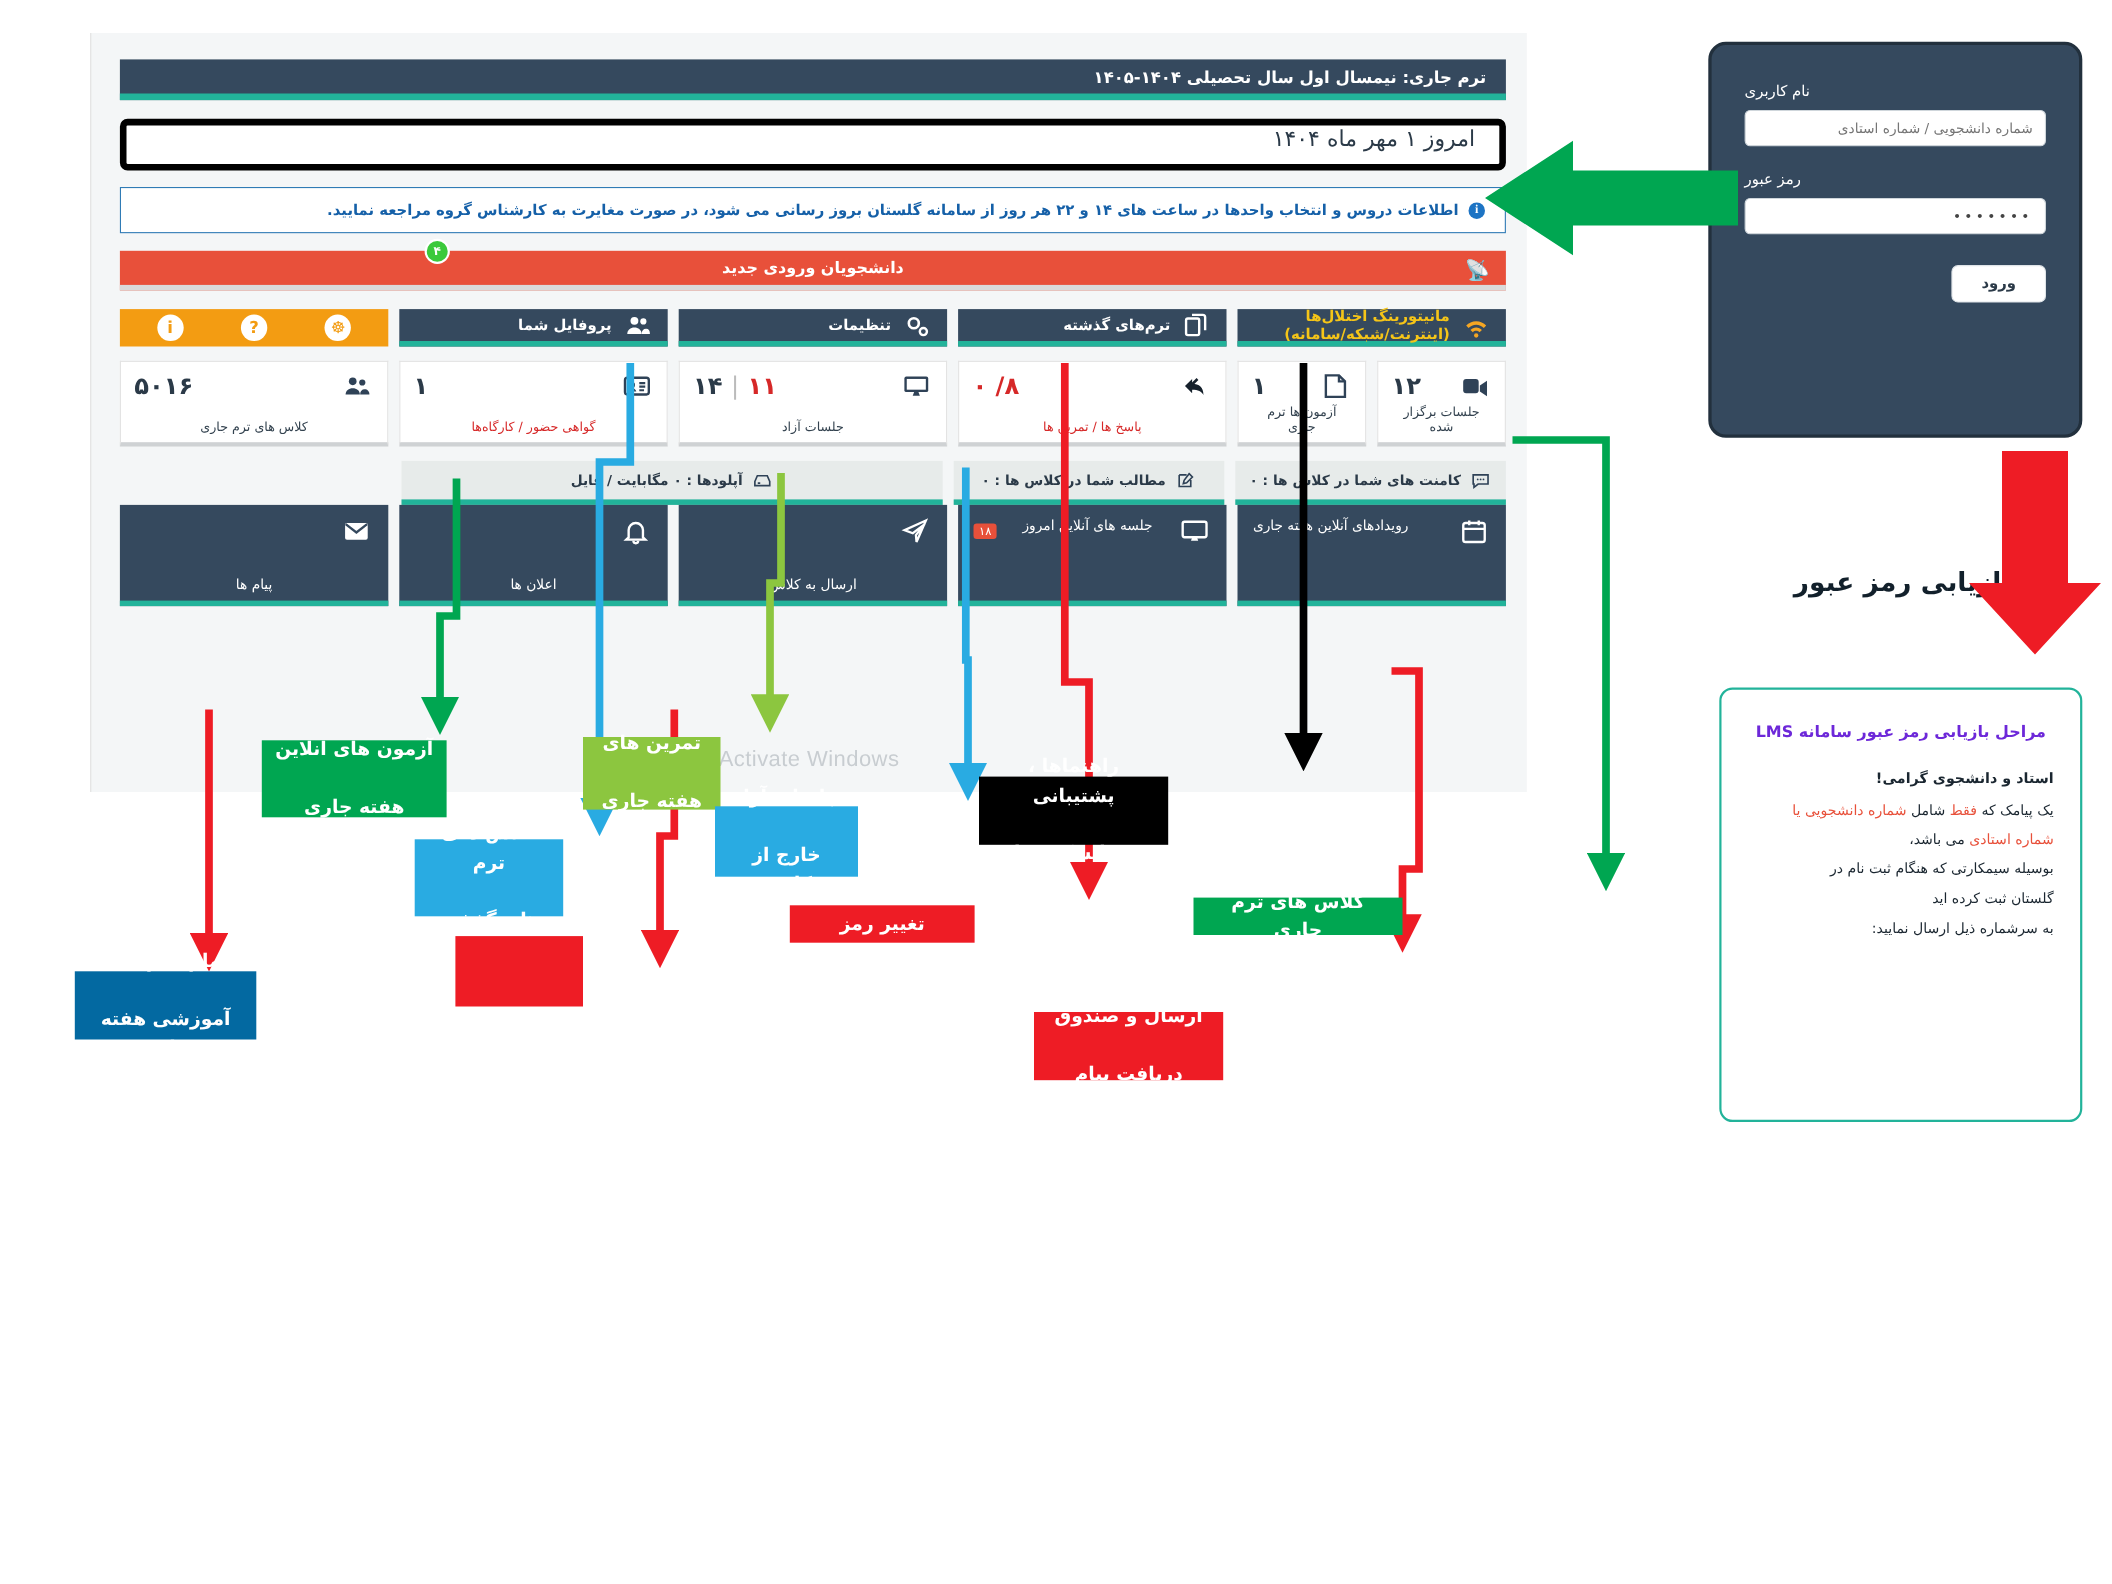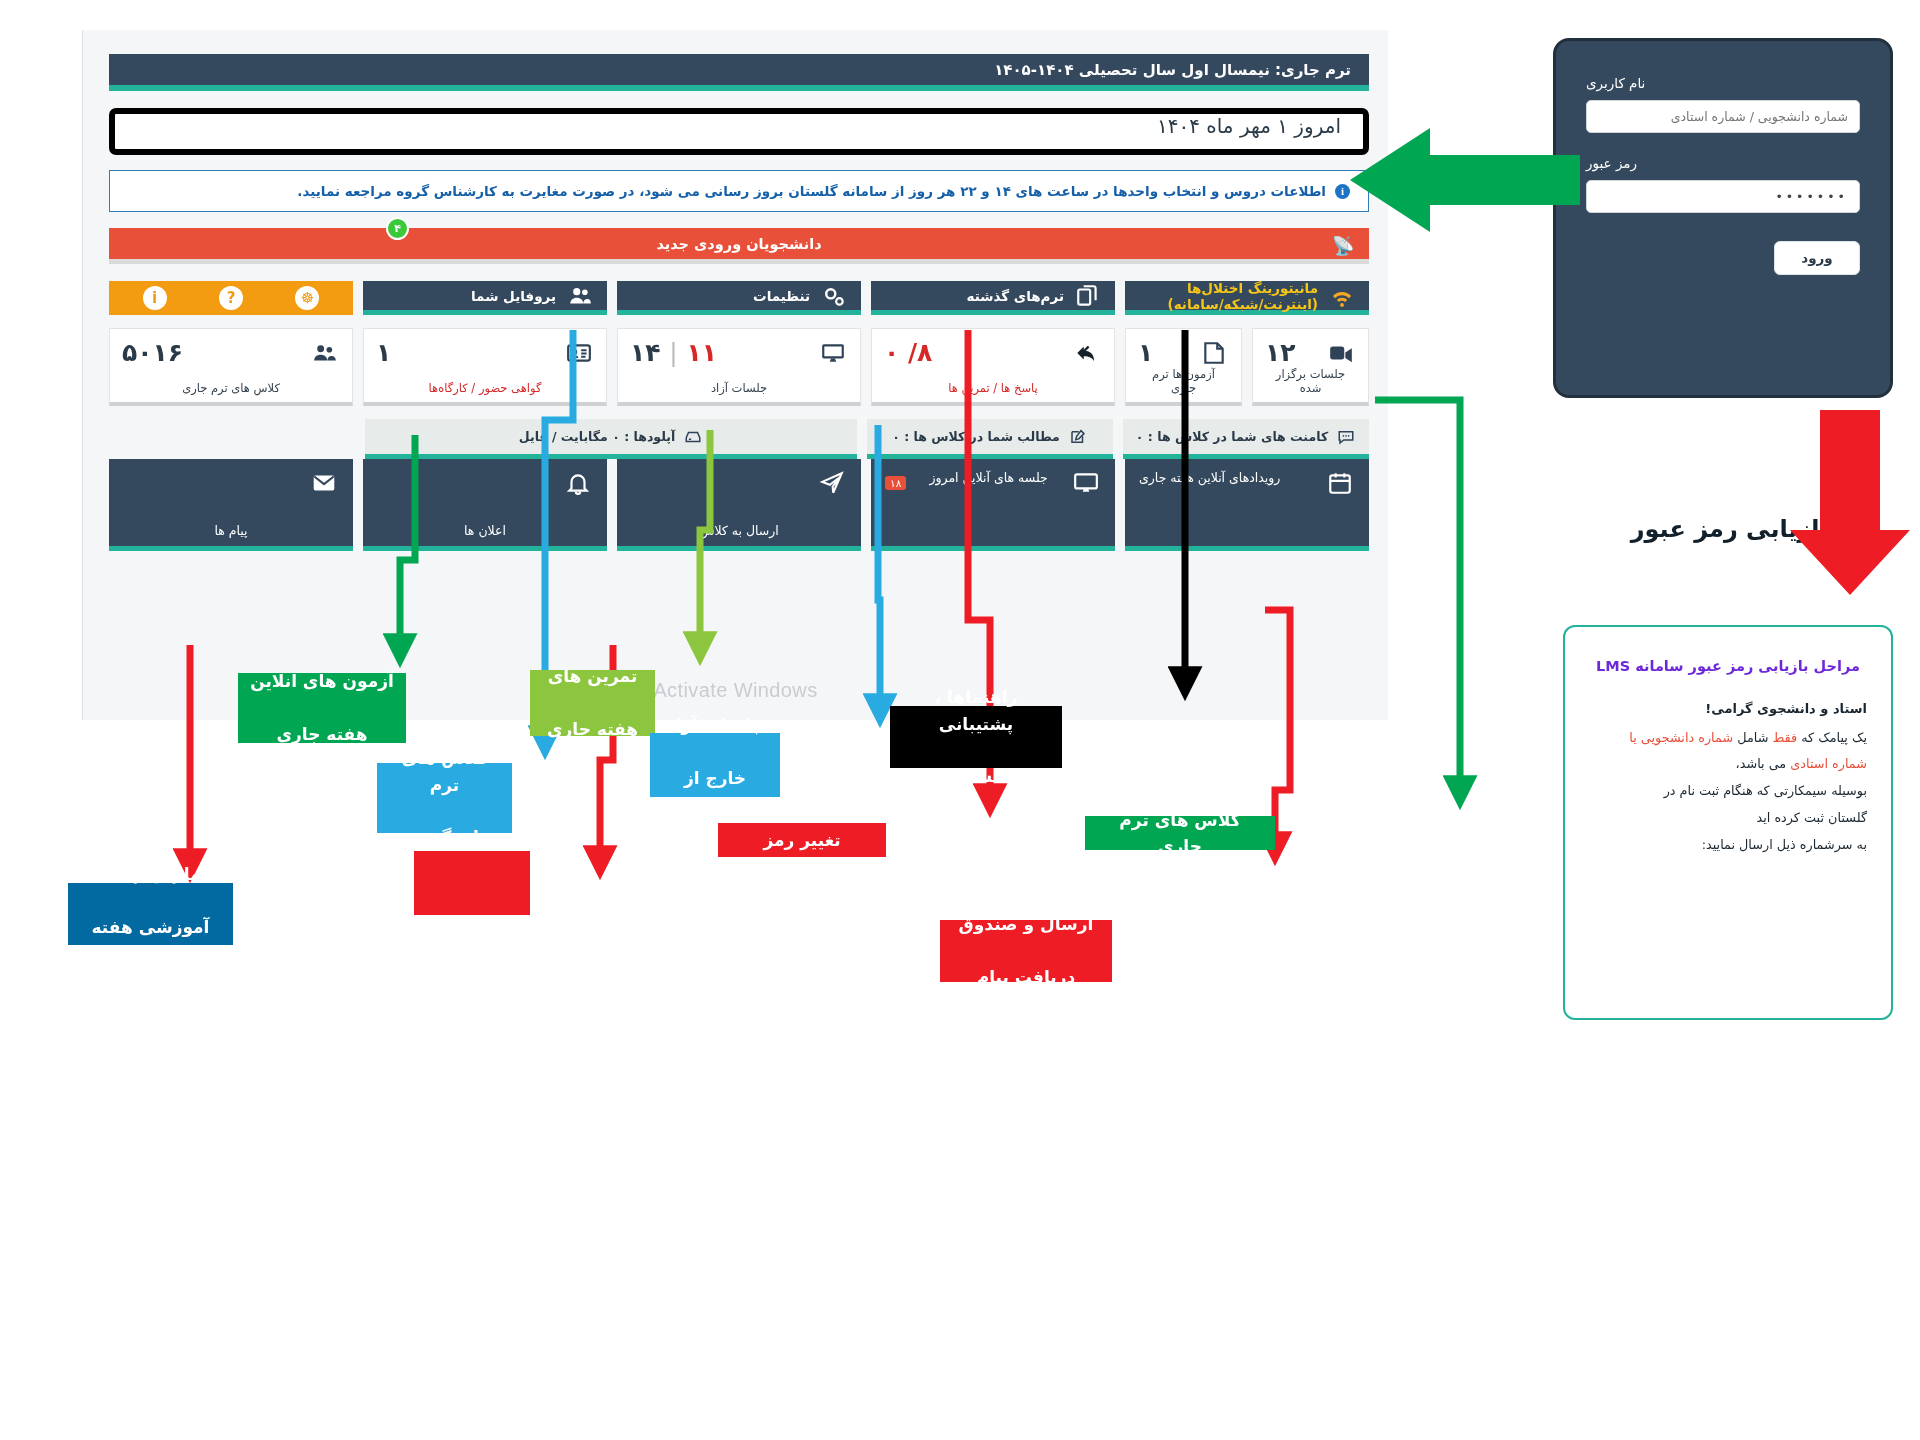--- a/index.html
+++ b/index.html
@@ -80,21 +80,21 @@
     font-size: 15px; font-weight: bold;
   }
   .stat-row { display: flex; gap: 10px; margin-top: 13px; }
   .stat-card {
     flex: 1 1 0; min-width: 0; background: #fff;
     border: 1px solid #e3e3e3; border-bottom: 4px solid #cfd2d4;
     height: 78px; padding: 9px 12px 7px 12px;
     display: flex; flex-direction: column; justify-content: space-between;
   }
   .stat-top { display: flex; align-items: center; justify-content: space-between; }
-  .stat-num { font-size: 25px; color: #2b3a48; font-weight: bold; direction: rtl; }
+  .stat-num { font-size: 22px; color: #2b3a48; font-weight: bold; direction: rtl; }
   .stat-num .red { color: #d62828; }
   .stat-num .sep { color: #bbb; font-weight: normal; }
   .stat-num.warn { color: #d62828; }
   .stat-label { font-size: 11.5px; color: #33424f; text-align: center; }
   .stat-label.red { color: #d62828; }
   .ico { width: 30px; height: 26px; display: block; }
 
   .sub-bar {
     margin-top: 13px; height: 40px; background: #e7ebea;
     display: flex; align-items: center; justify-content: center; gap: 8px;

